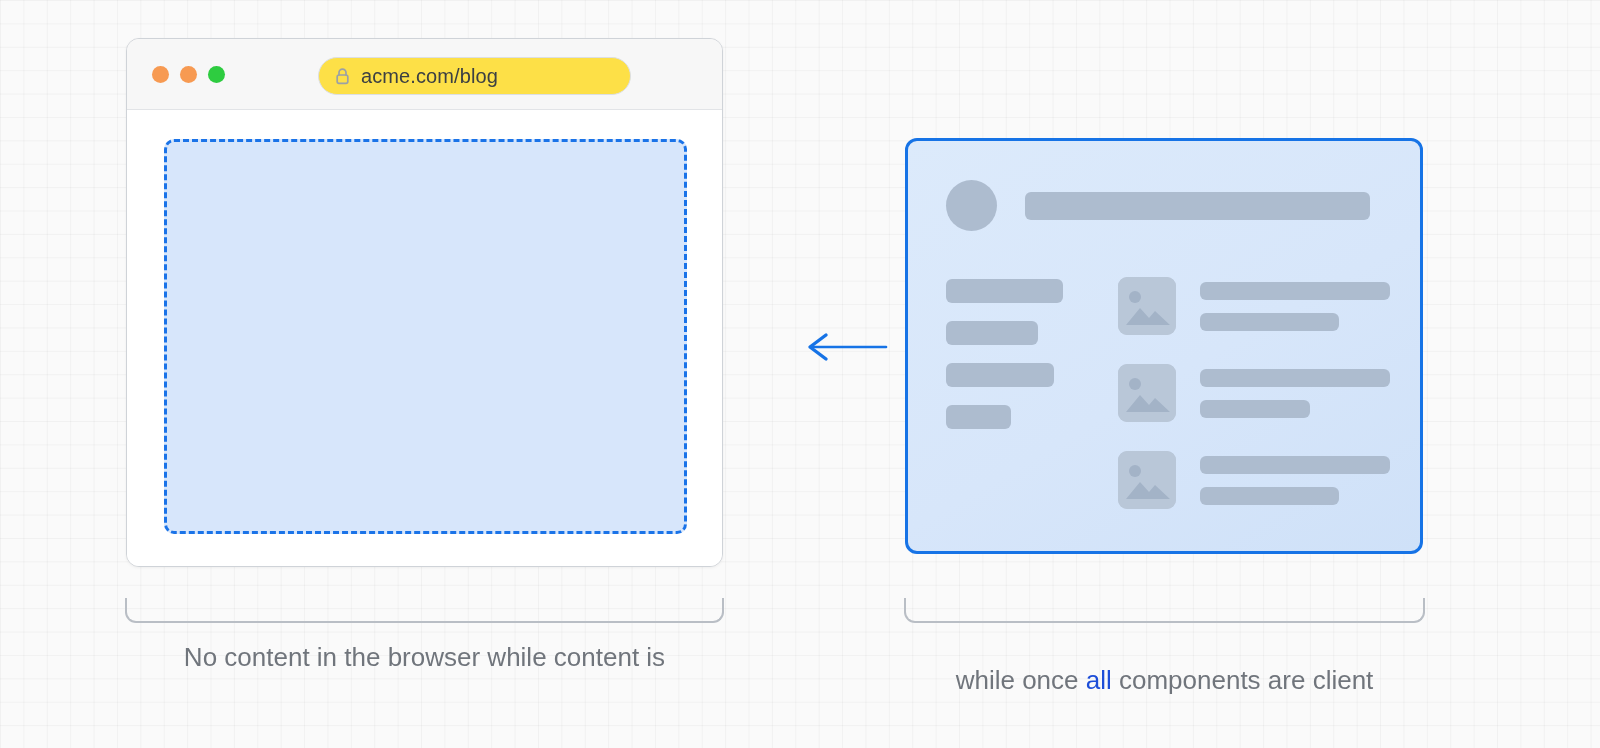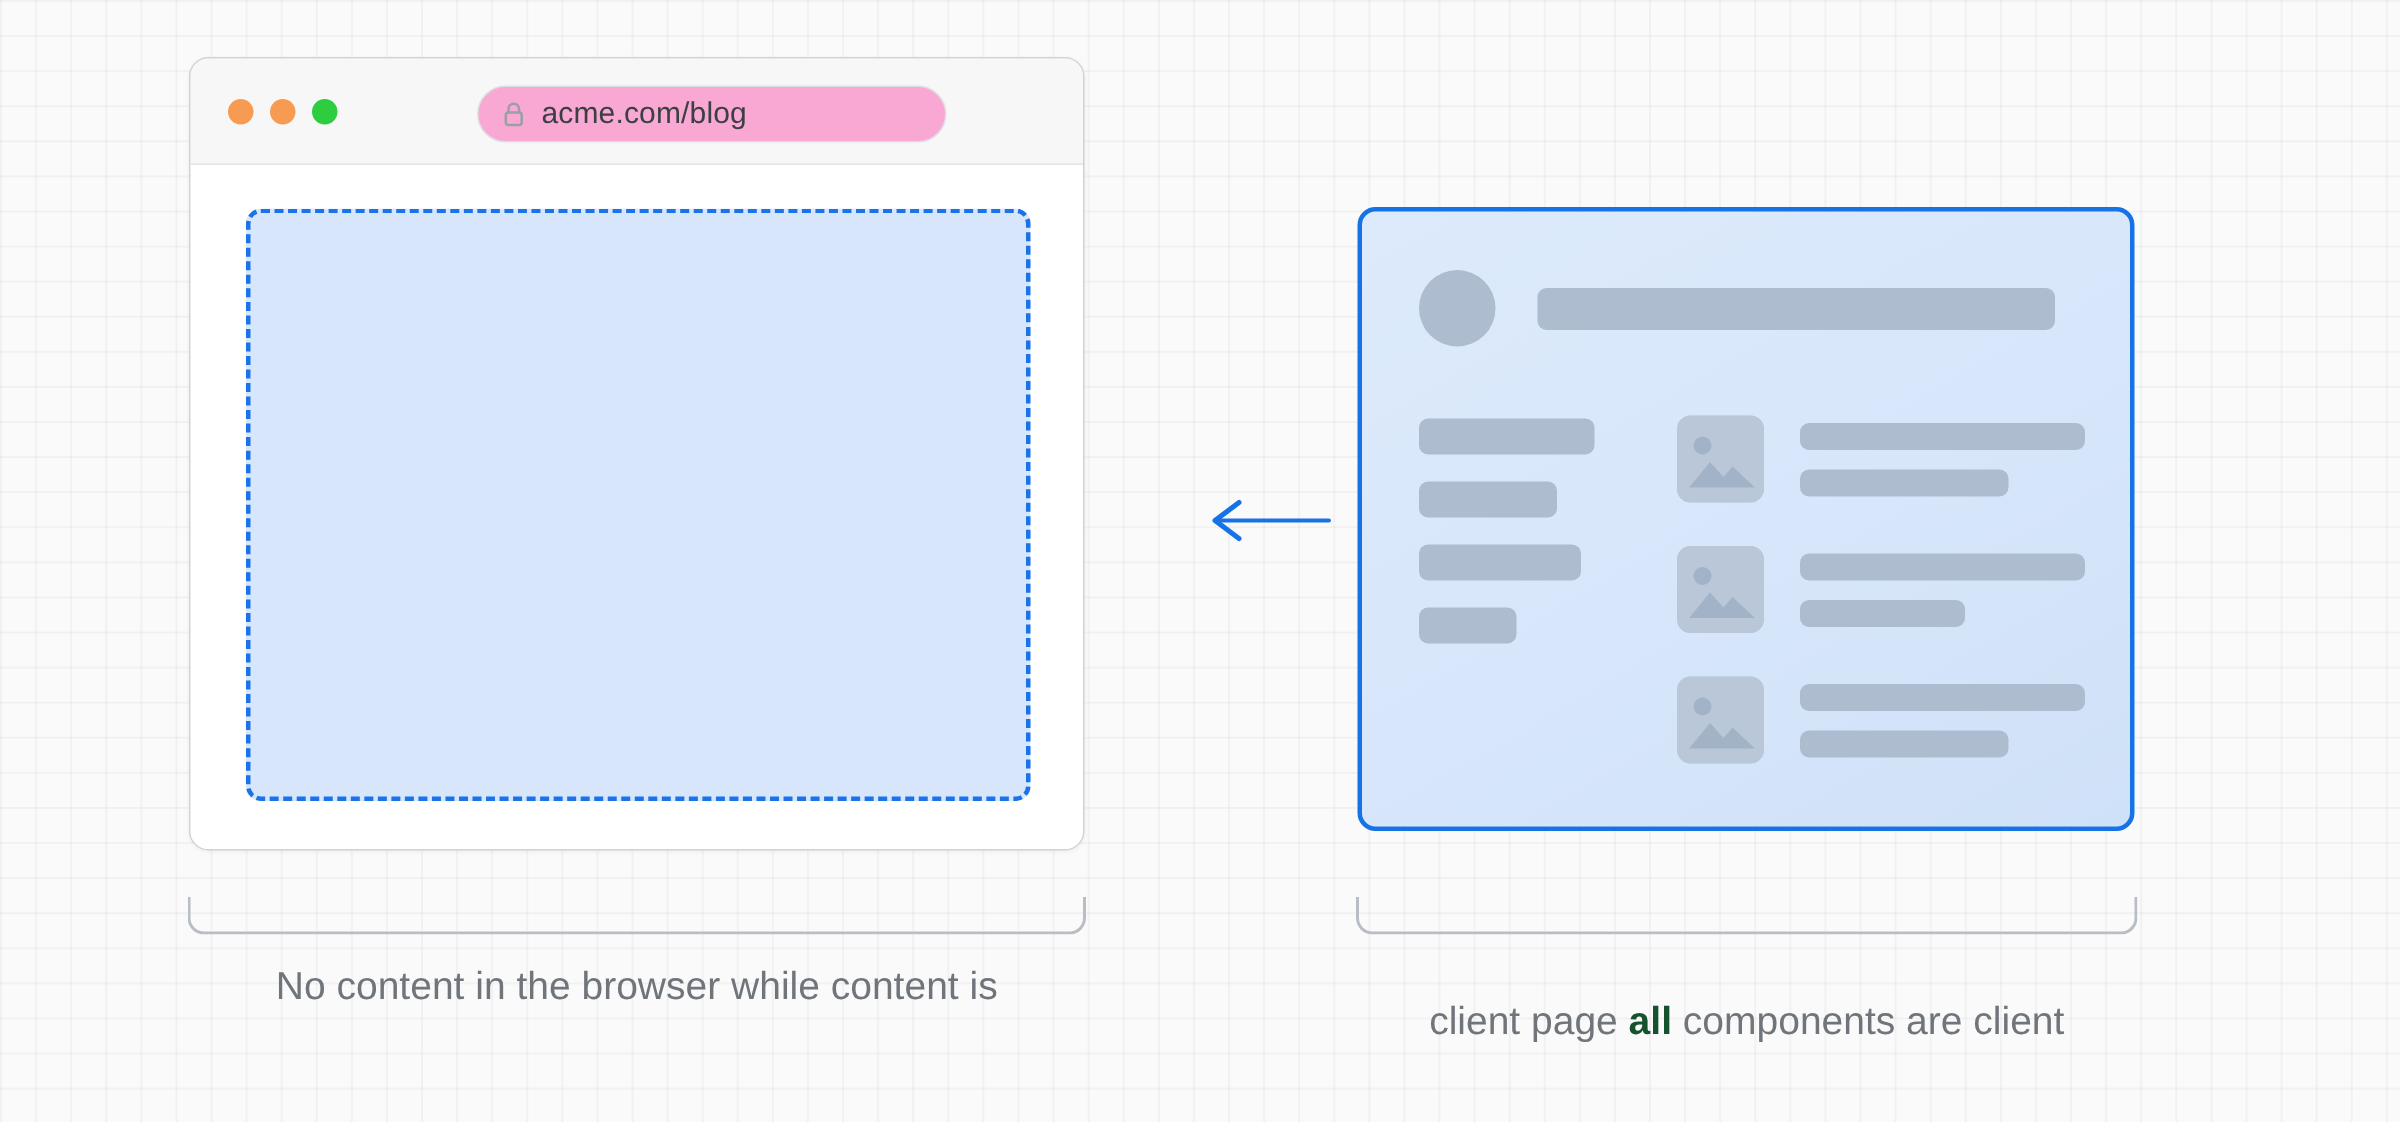--- a/index.html
+++ b/index.html
@@ -61,21 +61,21 @@
   .dot.red    { background: #f79a52; }
   .dot.yellow { background: #f79a52; }
   .dot.green  { background: #2ecc40; }
 
   .url-bar {
     position: absolute;
     left: 191px;
     top: 18px;
     width: 313px;
     height: 38px;
-    background: #f9a8d4;
+    background: #fde047;
     border: 1px solid #dcdfe3;
     border-radius: 19px;
     display: flex;
     align-items: center;
     padding: 0 16px;
     gap: 11px;
   }
   .lock-icon {
     width: 15px;
     height: 17px;
@@ -217,21 +217,21 @@
 
   .caption {
     position: absolute;
     text-align: center;
     font-size: 26px;
     line-height: 25px;
     color: #70757c;
   }
   .caption.left  { left: 125px; top: 645px; width: 599px; }
   .caption.right { left: 904px; top: 643px; width: 521px; }
-  .caption b { font-weight: bold; color: #14532d; }
+  .caption b { font-weight: normal; color: #1d4ed8; }
 </style>
 </head>
 <body>
 
 <div class="stage">
 
   <div class="browser-window">
 
     <div class="browser-chrome">
 
@@ -322,16 +322,16 @@
 
   <div class="bracket left"></div>
   <div class="bracket right"></div>
 
   <div class="caption left">
     <span>No content in the browser while content is</span><br>
   </div>
 
   <div class="caption right">
     <br>
-    <span>client page </span><b>all</b><span> components are client</span>
+    <span>while once </span><b>all</b><span> components are client</span>
   </div>
 
 </div>
 
 </body></html>

